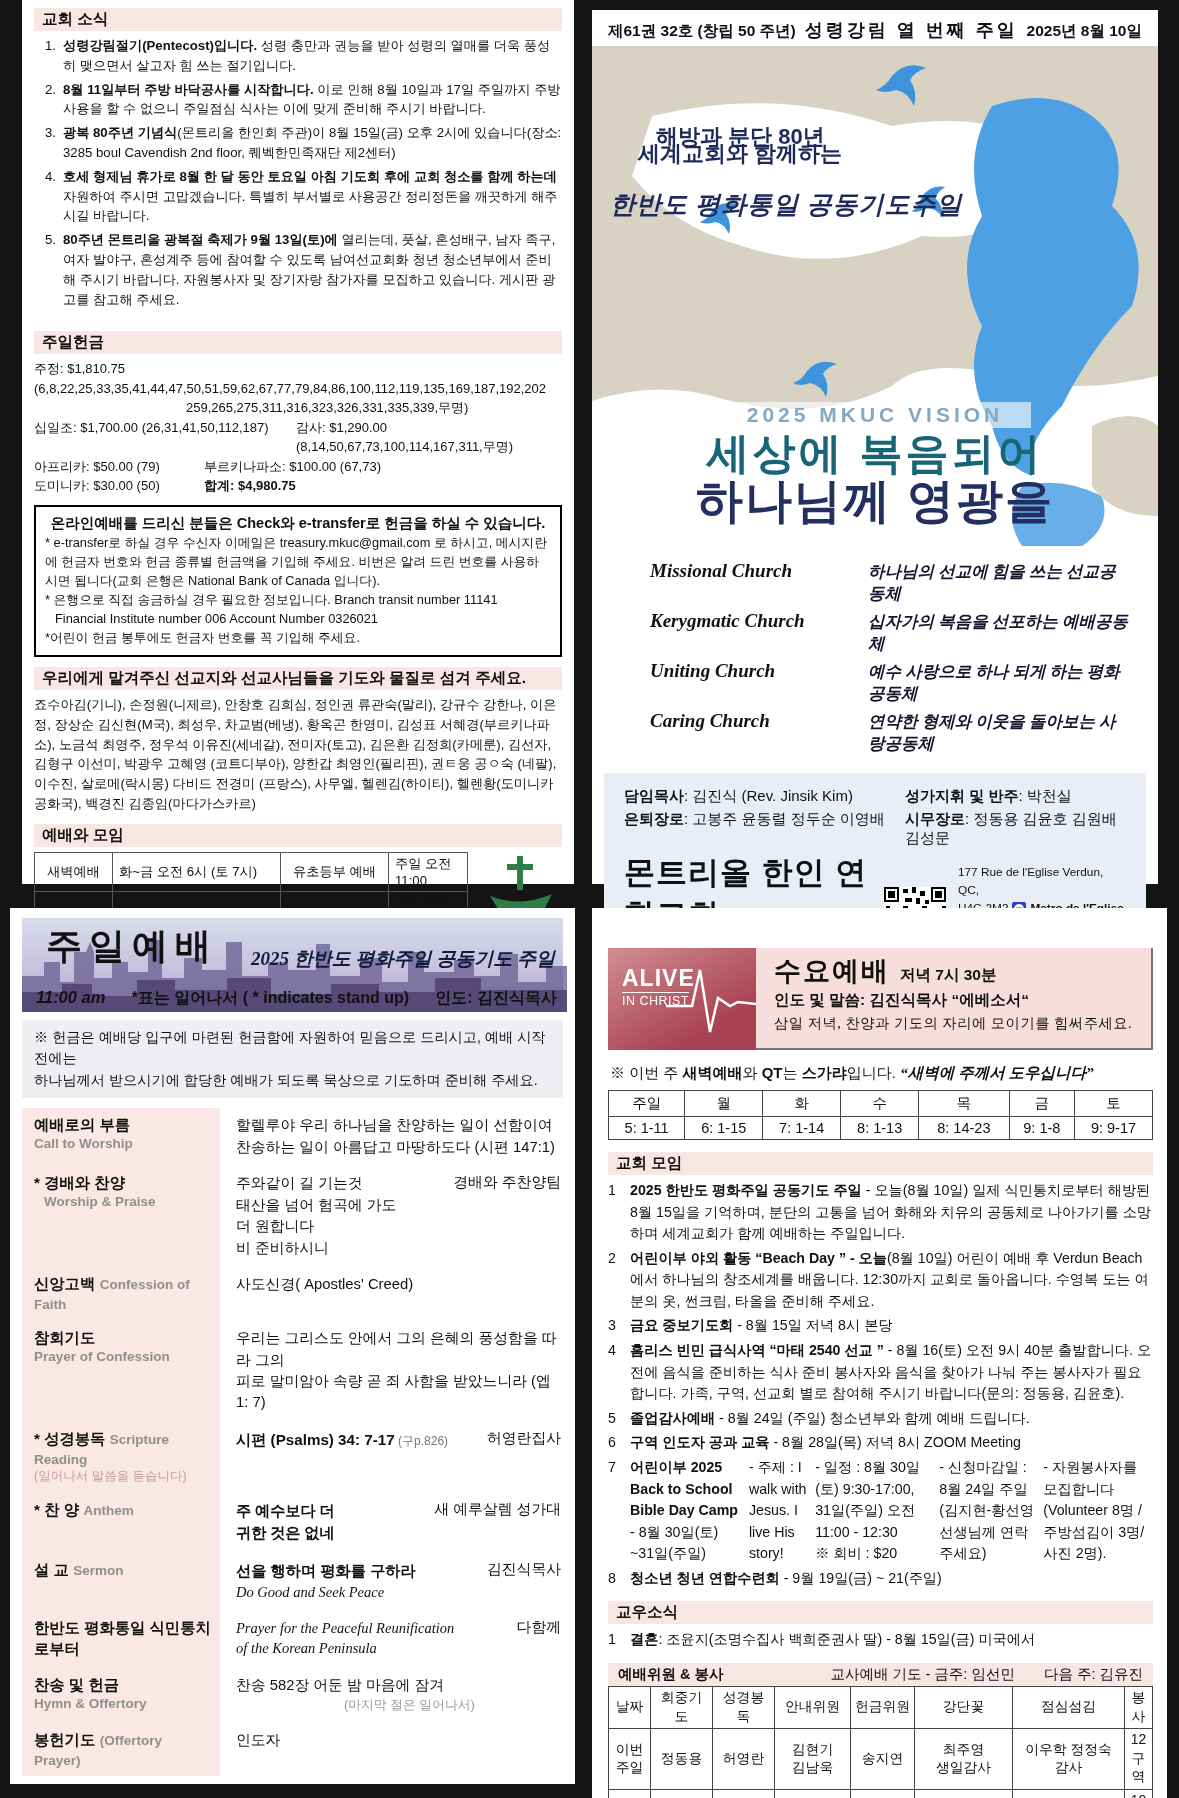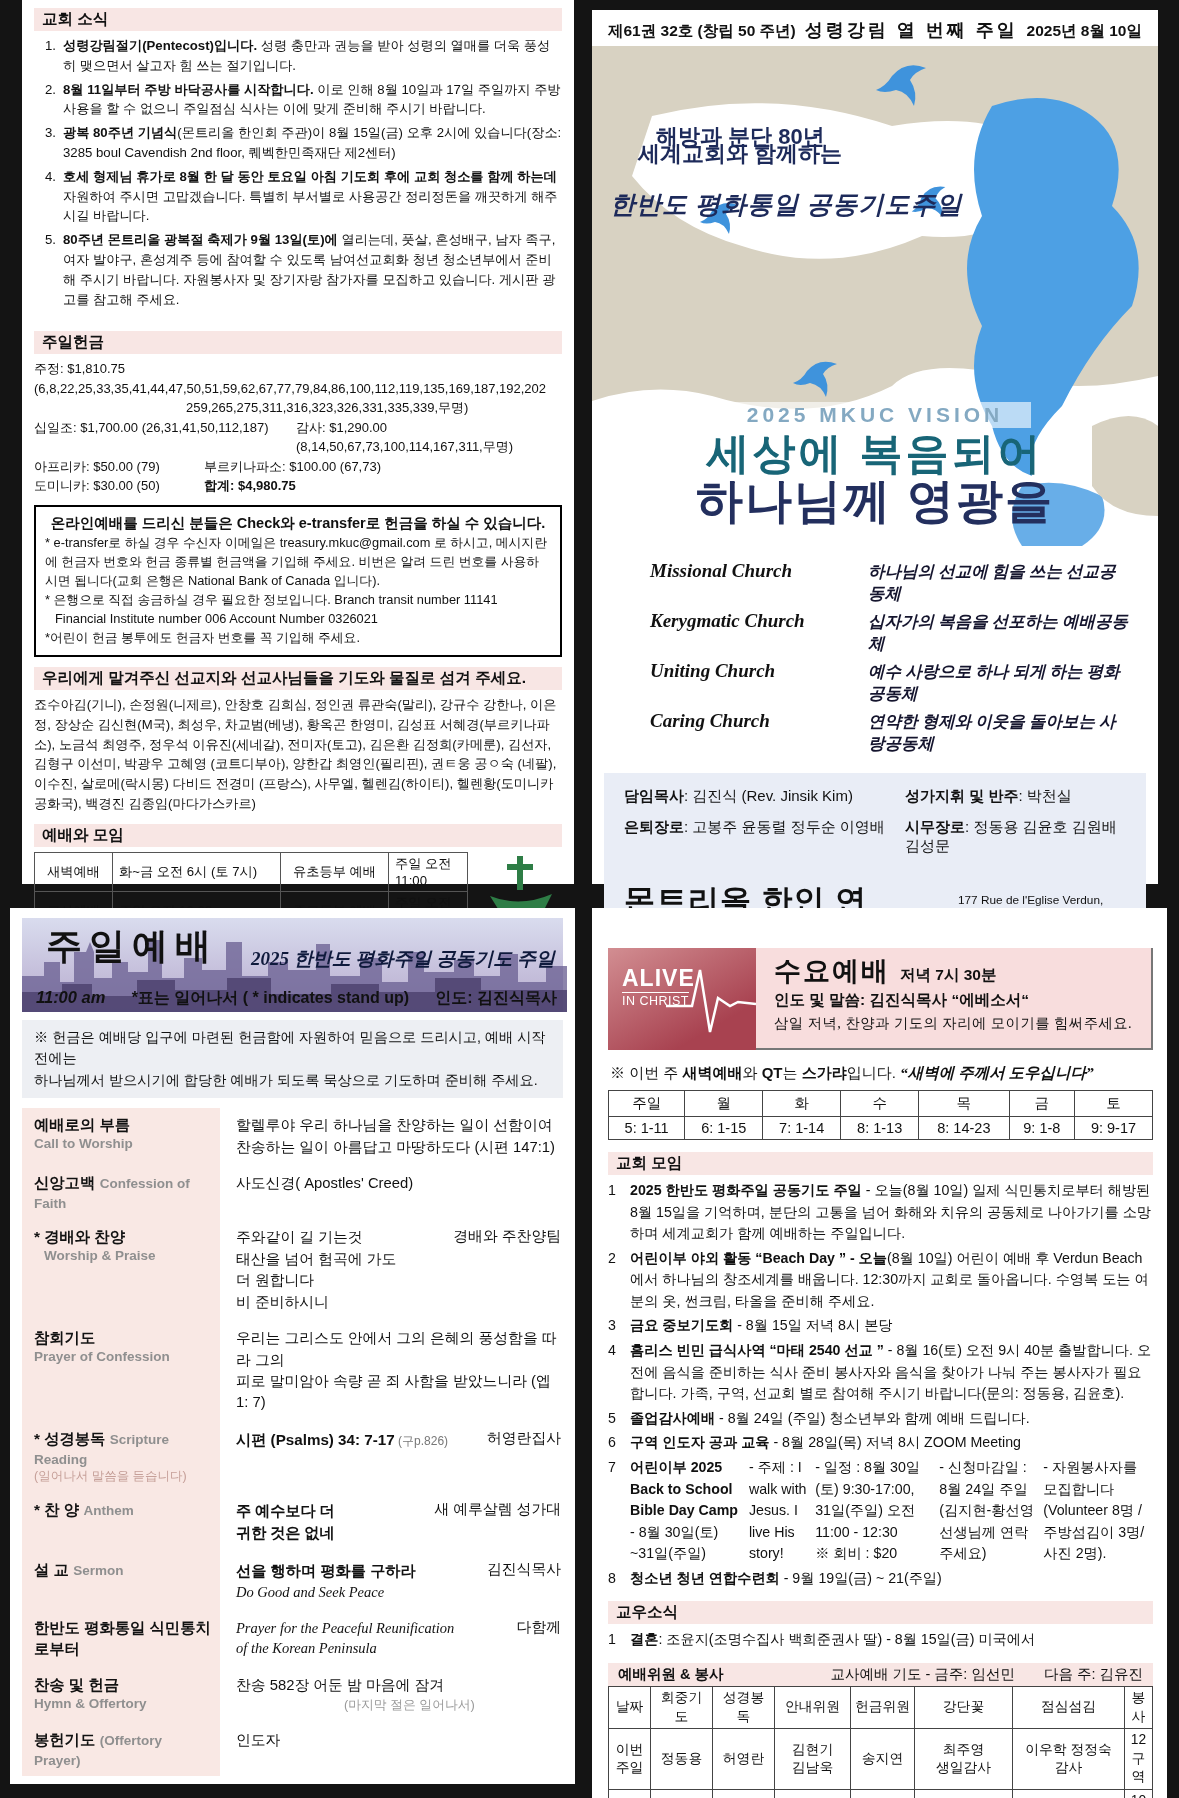--- a/index.html
+++ b/index.html
@@ -37,21 +37,21 @@
   .art-callig { position:absolute; font-family:"Liberation Serif",serif; font-style:italic; font-weight:700; font-size:25px; color:#1d2a5a; letter-spacing:1px; }
   .vision { position:absolute; left:0; right:0; top:356px; text-align:center; }
   .vtag { display:inline-block; background:rgba(255,255,255,.62); color:#84a9c2; font-size:21px; letter-spacing:4px; padding:1px 28px; font-weight:600; }
   .v1 { font-size:43px; font-weight:900; color:#186577; letter-spacing:3px; line-height:1.1; margin-top:2px; }
   .v2 { font-size:47px; font-weight:900; color:#232f5e; letter-spacing:2px; line-height:1.0; }
   .churches { margin:14px 30px 0 58px; }
   .church-row { display:flex; align-items:baseline; margin:5px 0; }
   .cen { font-family:"Liberation Serif",serif; font-weight:700; font-style:italic; font-size:19px; width:218px; flex:none; }
   .cko { font-family:"Liberation Serif",serif; font-style:italic; font-weight:600; font-size:16.5px; color:#15152e; }
   .staffbox { background:#e9edf6; margin:18px 12px 0; padding:14px 20px 14px; }
-  .staff-grid { display:grid; grid-template-columns:56% 44%; row-gap:12px; font-size:15px; margin-bottom:24px; }
+  .staff-grid { display:grid; grid-template-columns:56% 44%; row-gap:4px; font-size:15px; margin-bottom:4px; }
   .cblock { display:flex; align-items:center; gap:12px; }
   .cname-ko { font-size:31px; font-weight:900; letter-spacing:1px; }
   .cname-en { font-family:"Liberation Serif",serif; font-size:18.5px; margin-top:5px; }
   .addr { font-size:11.8px; line-height:1.5; width:168px; }
   .metro-line { display:flex; align-items:center; gap:4px; font-weight:700; }
 
   
   .sky { position:relative; height:94px; margin:0 2px; background:linear-gradient(#d9dcee, #b7abce); }
   .sky svg { position:absolute; inset:0; }
   .sky-title { position:absolute; left:24px; top:4px; font-size:36px; font-weight:900; letter-spacing:7px; }
@@ -344,36 +344,36 @@
       <div class="olabel">
           <div class="olk">예배로의 부름</div>
           <div class="ole">Call to Worship</div>
         </div>
       <div class="ocontent">
           <div class="cmain">할렐루야 우리 하나님을 찬양하는 일이 선함이여
 찬송하는 일이 아름답고 마땅하도다 (시편 147:1)</div>
         </div>
     </div>
     <div class="orow3">
-      <div class="olabel"><span class="olk">신앙고백</span> <span class="ole">Confession of Faith</span></div>
-      <div class="ocontent">
-          <div class="cmain">사도신경( Apostles' Creed)</div>
-        </div>
-    </div>
-    <div class="orow3">
       <div class="olabel">
           <div class="olk">* 경배와 찬양</div>
           <div class="ole" style="padding-left:10px;">Worship &amp; Praise</div>
         </div>
       <div class="ocontent">
           <div class="cmain">주와같이 길 기는것
 태산을 넘어 험곡에 가도
 더 원합니다
 비 준비하시니</div>
           <div class="cright">경배와 주찬양팀</div>
+        </div>
+    </div>
+    <div class="orow3">
+      <div class="olabel"><span class="olk">신앙고백</span> <span class="ole">Confession of Faith</span></div>
+      <div class="ocontent">
+          <div class="cmain">사도신경( Apostles' Creed)</div>
         </div>
     </div>
     <div class="orow3">
       <div class="olabel">
           <div class="olk">참회기도</div>
           <div class="ole">Prayer of Confession</div>
         </div>
       <div class="ocontent">
           <div class="cmain">우리는 그리스도 안에서 그의 은혜의 풍성함을 따라 그의
 피로 말미암아 속량 곧 죄 사함을 받았느니라 (엡 1: 7)</div>

